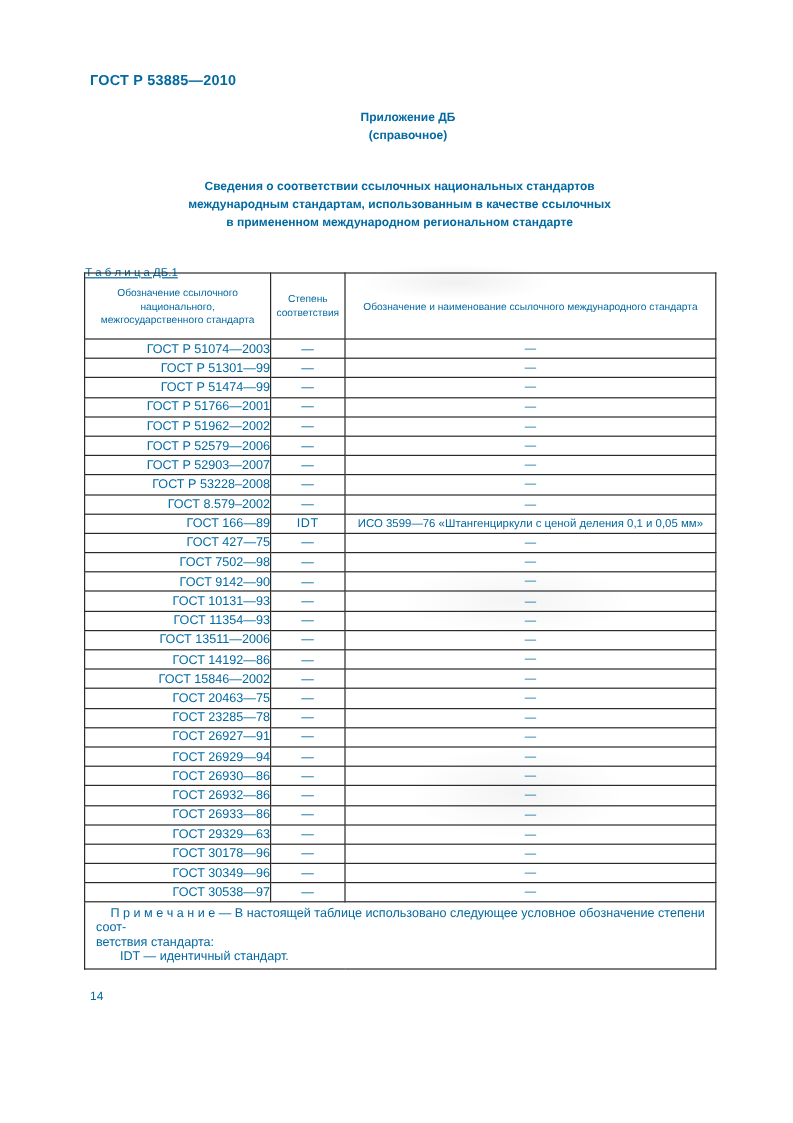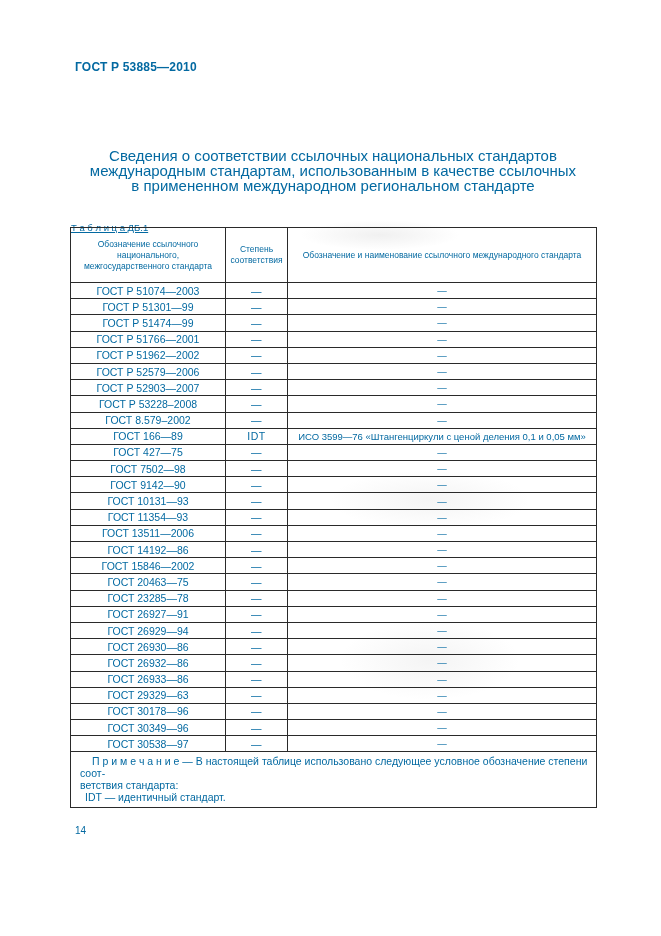--- a/index.html
+++ b/index.html
@@ -25,21 +25,21 @@
     position:absolute;left:75px;top:60px;
     font-size:12px;font-weight:bold;letter-spacing:.2px;
   }
   .annex{
     position:absolute;left:70px;top:91px;width:540px;
     text-align:center;font-size:10px;font-weight:bold;line-height:15px;
     white-space:pre-line;
   }
   .heading{
     position:absolute;left:45px;top:148px;width:576px;
-    text-align:center;font-size:15px;font-weight:normal;line-height:15px;
+    text-align:center;font-size:10px;font-weight:bold;line-height:15px;
     white-space:pre-line;
   }
   .table-label{
     position:absolute;left:71px;top:222px;
     font-size:9.5px;
     text-decoration:underline;
   }
   table.std{
     position:absolute;left:70px;top:227px;
     width:526px;border-collapse:collapse;table-layout:fixed;
@@ -54,45 +54,47 @@
     text-align:center;vertical-align:middle;
     height:50px;
     white-space:pre-line;
     padding:2px 4px;
   }
   table.std tbody td{
     font-size:10.5px;
     height:15.2px;
     vertical-align:middle;
   }
-  table.std tbody td.c1{text-align:center;}
+  table.std tbody td.c1{text-align:right;}
   table.std tbody td.c2{text-align:center;letter-spacing:.5px;}
   table.std tbody td.c3{text-align:center;font-size:9.5px;}
   .note-cell{
     font-size:9px;line-height:12px;
     padding:3px 4px 4px 9px !important;
     text-align:left;vertical-align:top;
   }
   .note-body{white-space:pre-line;text-indent:12px;}
-  .note-item{margin-left:5px;}
+  .note-item{margin-left:20px;}
   .page-number{
     position:absolute;left:75px;top:825px;
     font-size:10px;
   }
 </style>
 </head>
 <body>
 
 <div class="page">
   <div class="smudge s1"></div>
   <div class="smudge s2"></div>
   <div class="smudge s3"></div>
 
   <div class="doc-code">ГОСТ Р 53885—2010</div>
 
+  <div class="annex">Приложение ДБ
+(справочное)</div>
 
   <div class="heading">Сведения о соответствии ссылочных национальных стандартов
 международным стандартам, использованным в качестве ссылочных
 в примененном международном региональном стандарте</div>
 
   <div class="table-label">Т а б л и ц а  ДБ.1</div>
 
   <table class="std">
     <colgroup>
       <col style="width:155px">

